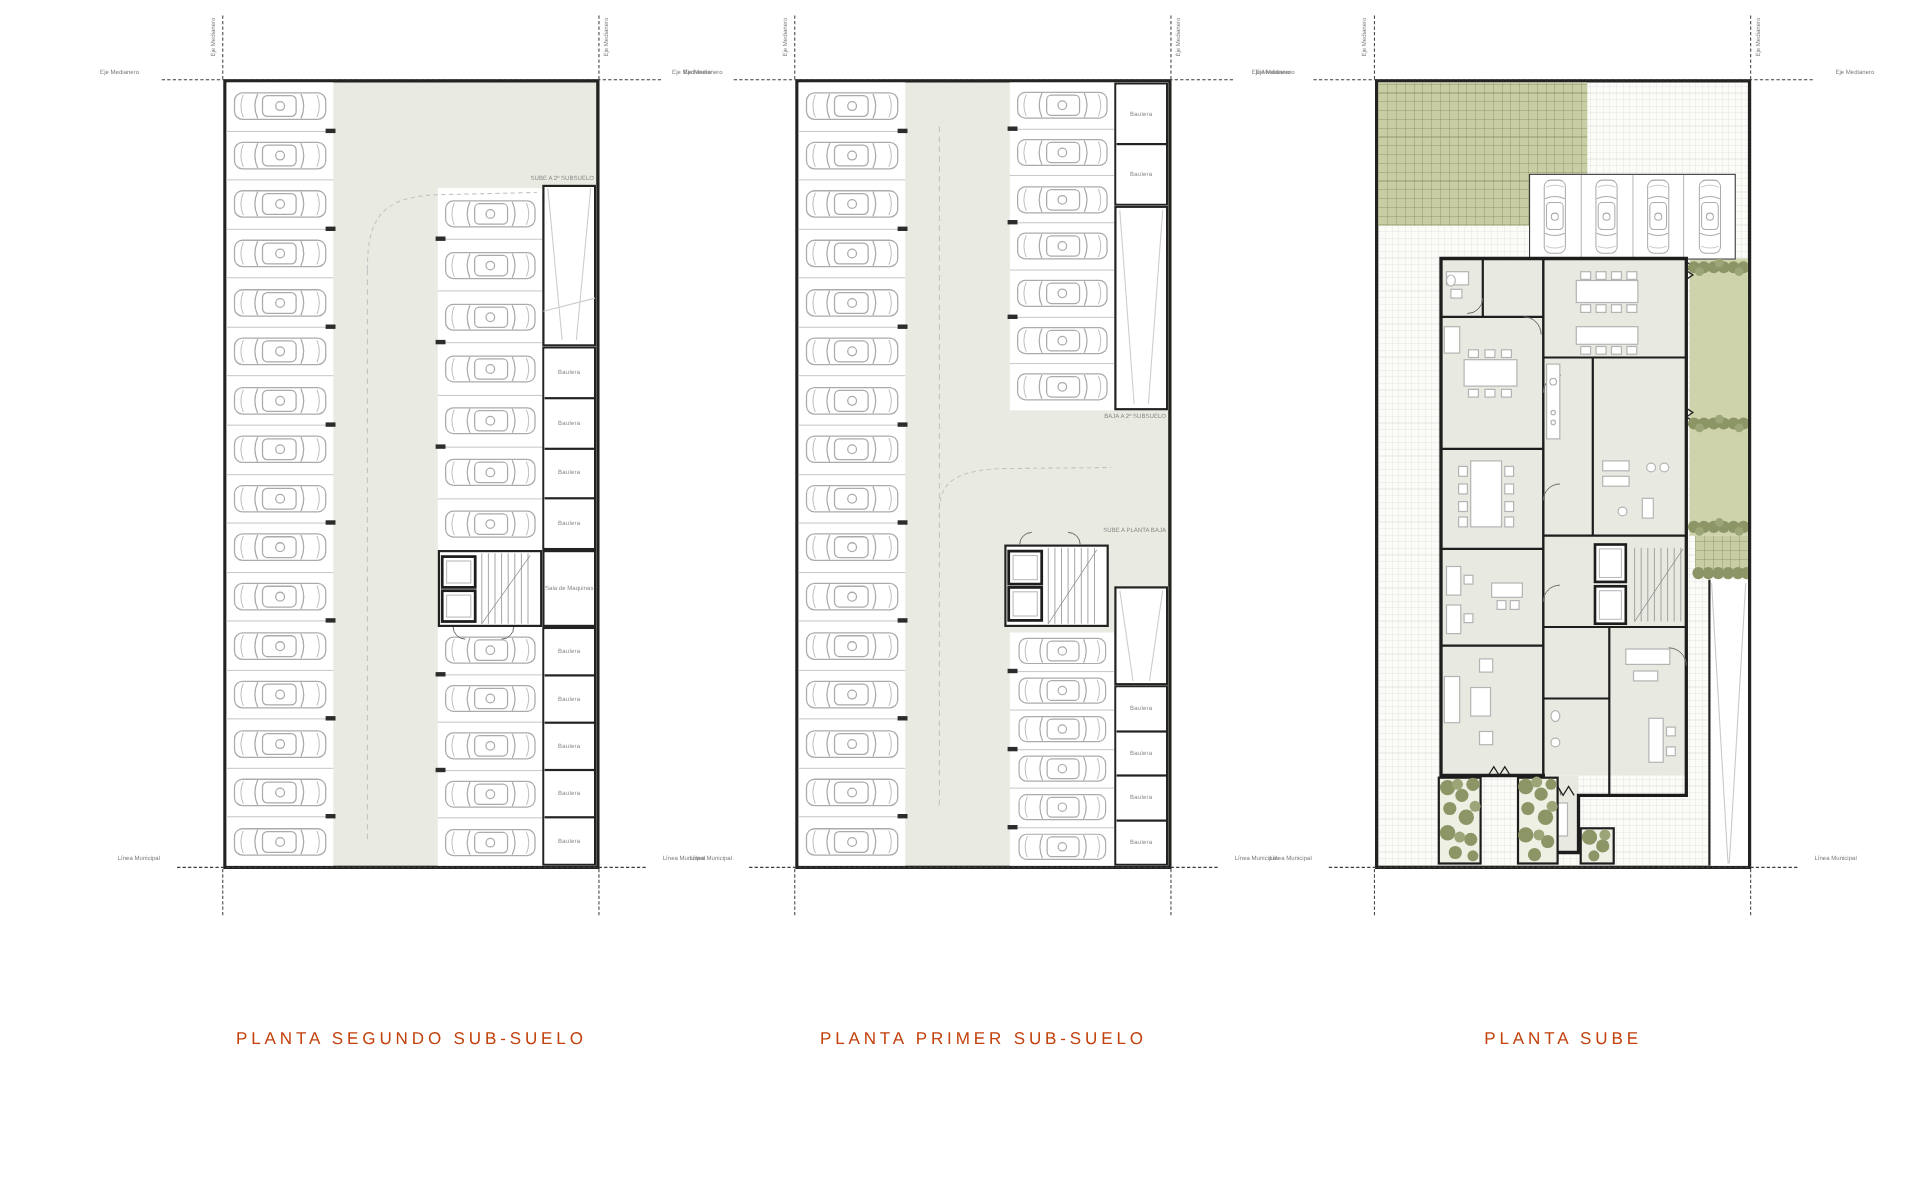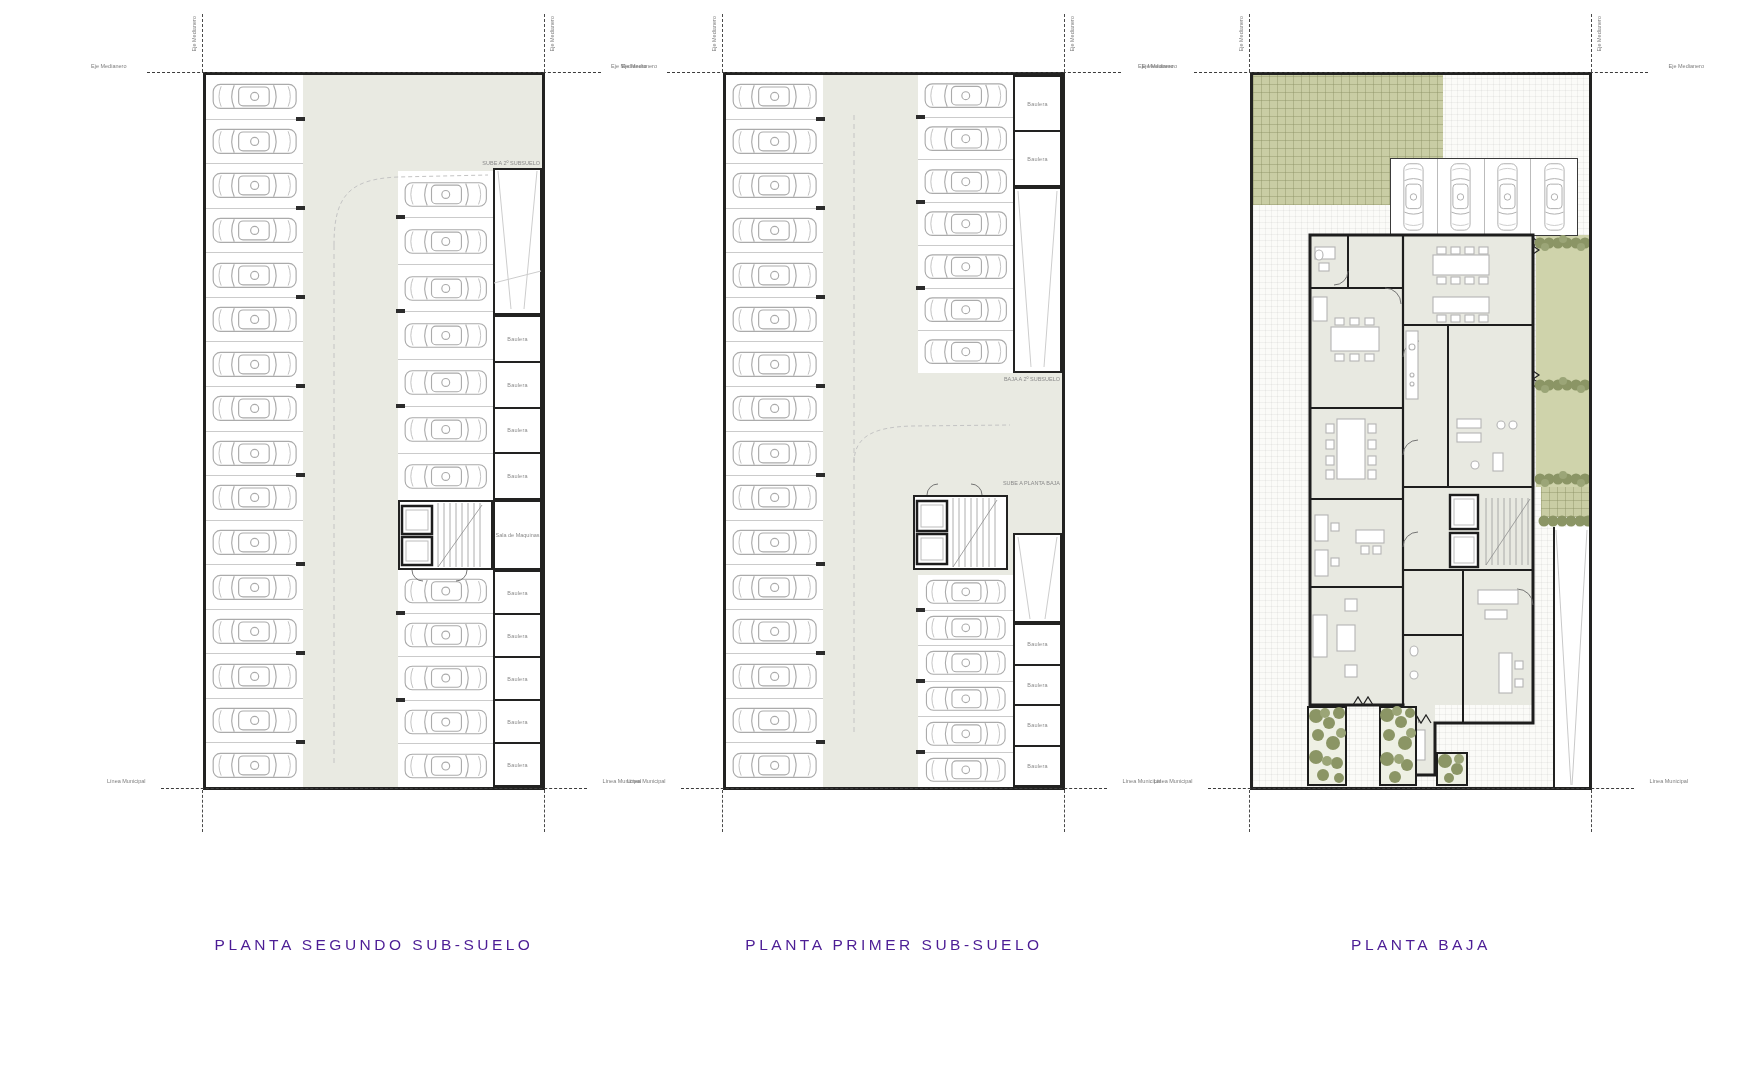--- a/index.html
+++ b/index.html
@@ -36,21 +36,21 @@
   .lblr{position:absolute;font-size:5.5px;color:#8a8a8a;white-space:nowrap;z-index:4;}
 
   
   .ann{position:absolute;font-size:5.5px;color:#7d7d7d;white-space:nowrap;z-index:5;}
   .ann.v{writing-mode:vertical-rl;transform:rotate(180deg);}
   .dd-h{position:absolute;height:0;border-top:1px dashed #3c3c3c;z-index:2;}
   .dd-v{position:absolute;width:0;border-left:1px dashed #4a4a4a;z-index:2;}
 
   .ov{position:absolute;inset:0;width:100%;height:100%;pointer-events:none;z-index:2;}
 
-  .title{position:absolute;color:#4c1d95;font-size:15.5px;letter-spacing:3.5px;white-space:nowrap;transform:translateX(-50%);}
+  .title{position:absolute;color:#c2410c;font-size:15.5px;letter-spacing:3.5px;white-space:nowrap;transform:translateX(-50%);}
 
   
   .wpave{background-color:#fbfbf8;background-image:repeating-linear-gradient(0deg,rgba(0,0,0,.045) 0 1px,transparent 1px 6px),repeating-linear-gradient(90deg,rgba(0,0,0,.045) 0 1px,transparent 1px 6px);}
   .gpave{position:absolute;background-color:#c9cda4;background-image:repeating-linear-gradient(0deg,rgba(135,140,95,.4) 0 1px,transparent 1px 8px),repeating-linear-gradient(90deg,rgba(135,140,95,.4) 0 1px,transparent 1px 8px);}
   .garden{position:absolute;background-color:#cfd3ab;}
   .bldg{position:absolute;background:#e8e9e1;}
   .rampw{position:absolute;background:#ffffff;border-left:2.5px solid #222221;}
 </style>
 </head>
 <body>
@@ -1186,15 +1186,15 @@
           </g>
 
           <path d="M303 455 L317 695 M334 455 L320 695 M317 695 L318 710 M320 695 L319 710" stroke="#c9c9c9" stroke-width="1"></path>
         </g>
       </svg>
     </div>
   </section>
 
   <div class="title" style="left:374px;top:936px;">PLANTA SEGUNDO SUB-SUELO</div>
   <div class="title" style="left:894px;top:936px;">PLANTA PRIMER SUB-SUELO</div>
-  <div class="title" style="left:1421px;top:936px;">PLANTA BAJA</div>
+  <div class="title" style="left:1421px;top:936px;">PLANTA SUBE</div>
 
 </div>
 
 </body></html>

